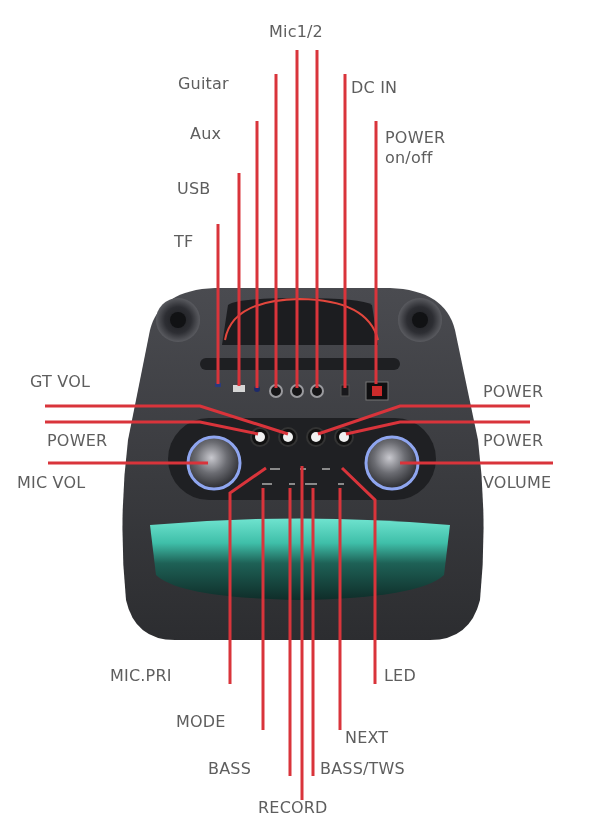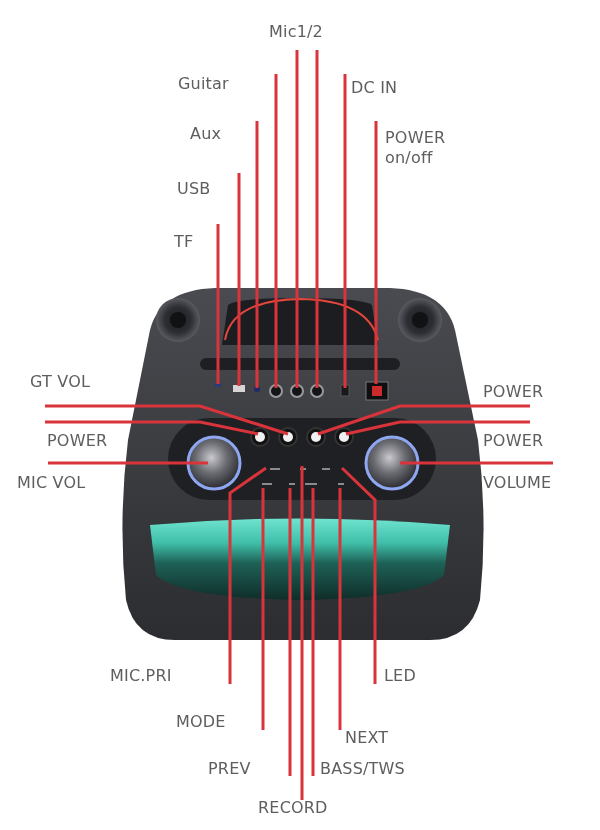--- a/index.html
+++ b/index.html
@@ -129,15 +129,15 @@
 <div class="lbl" style="left:17px;top:473px;">MIC VOL</div>
 
 <div class="lbl" style="left:483px;top:382px;">POWER</div>
 <div class="lbl" style="left:483px;top:431px;">POWER</div>
 <div class="lbl" style="left:483px;top:473px;">VOLUME</div>
 
 <div class="lbl" style="left:110px;top:666px;">MIC.PRI</div>
 <div class="lbl" style="left:384px;top:666px;">LED</div>
 <div class="lbl" style="left:176px;top:712px;">MODE</div>
 <div class="lbl" style="left:345px;top:712px;margin-top:16px;">NEXT</div>
-<div class="lbl" style="left:208px;top:759px;">PREV</div>
+<div class="lbl" style="left:208px;top:759px;">BASS</div>
 <div class="lbl" style="left:320px;top:759px;">BASS/TWS</div>
 <div class="lbl" style="left:258px;top:798px;">RECORD</div>
 
 </body></html>

